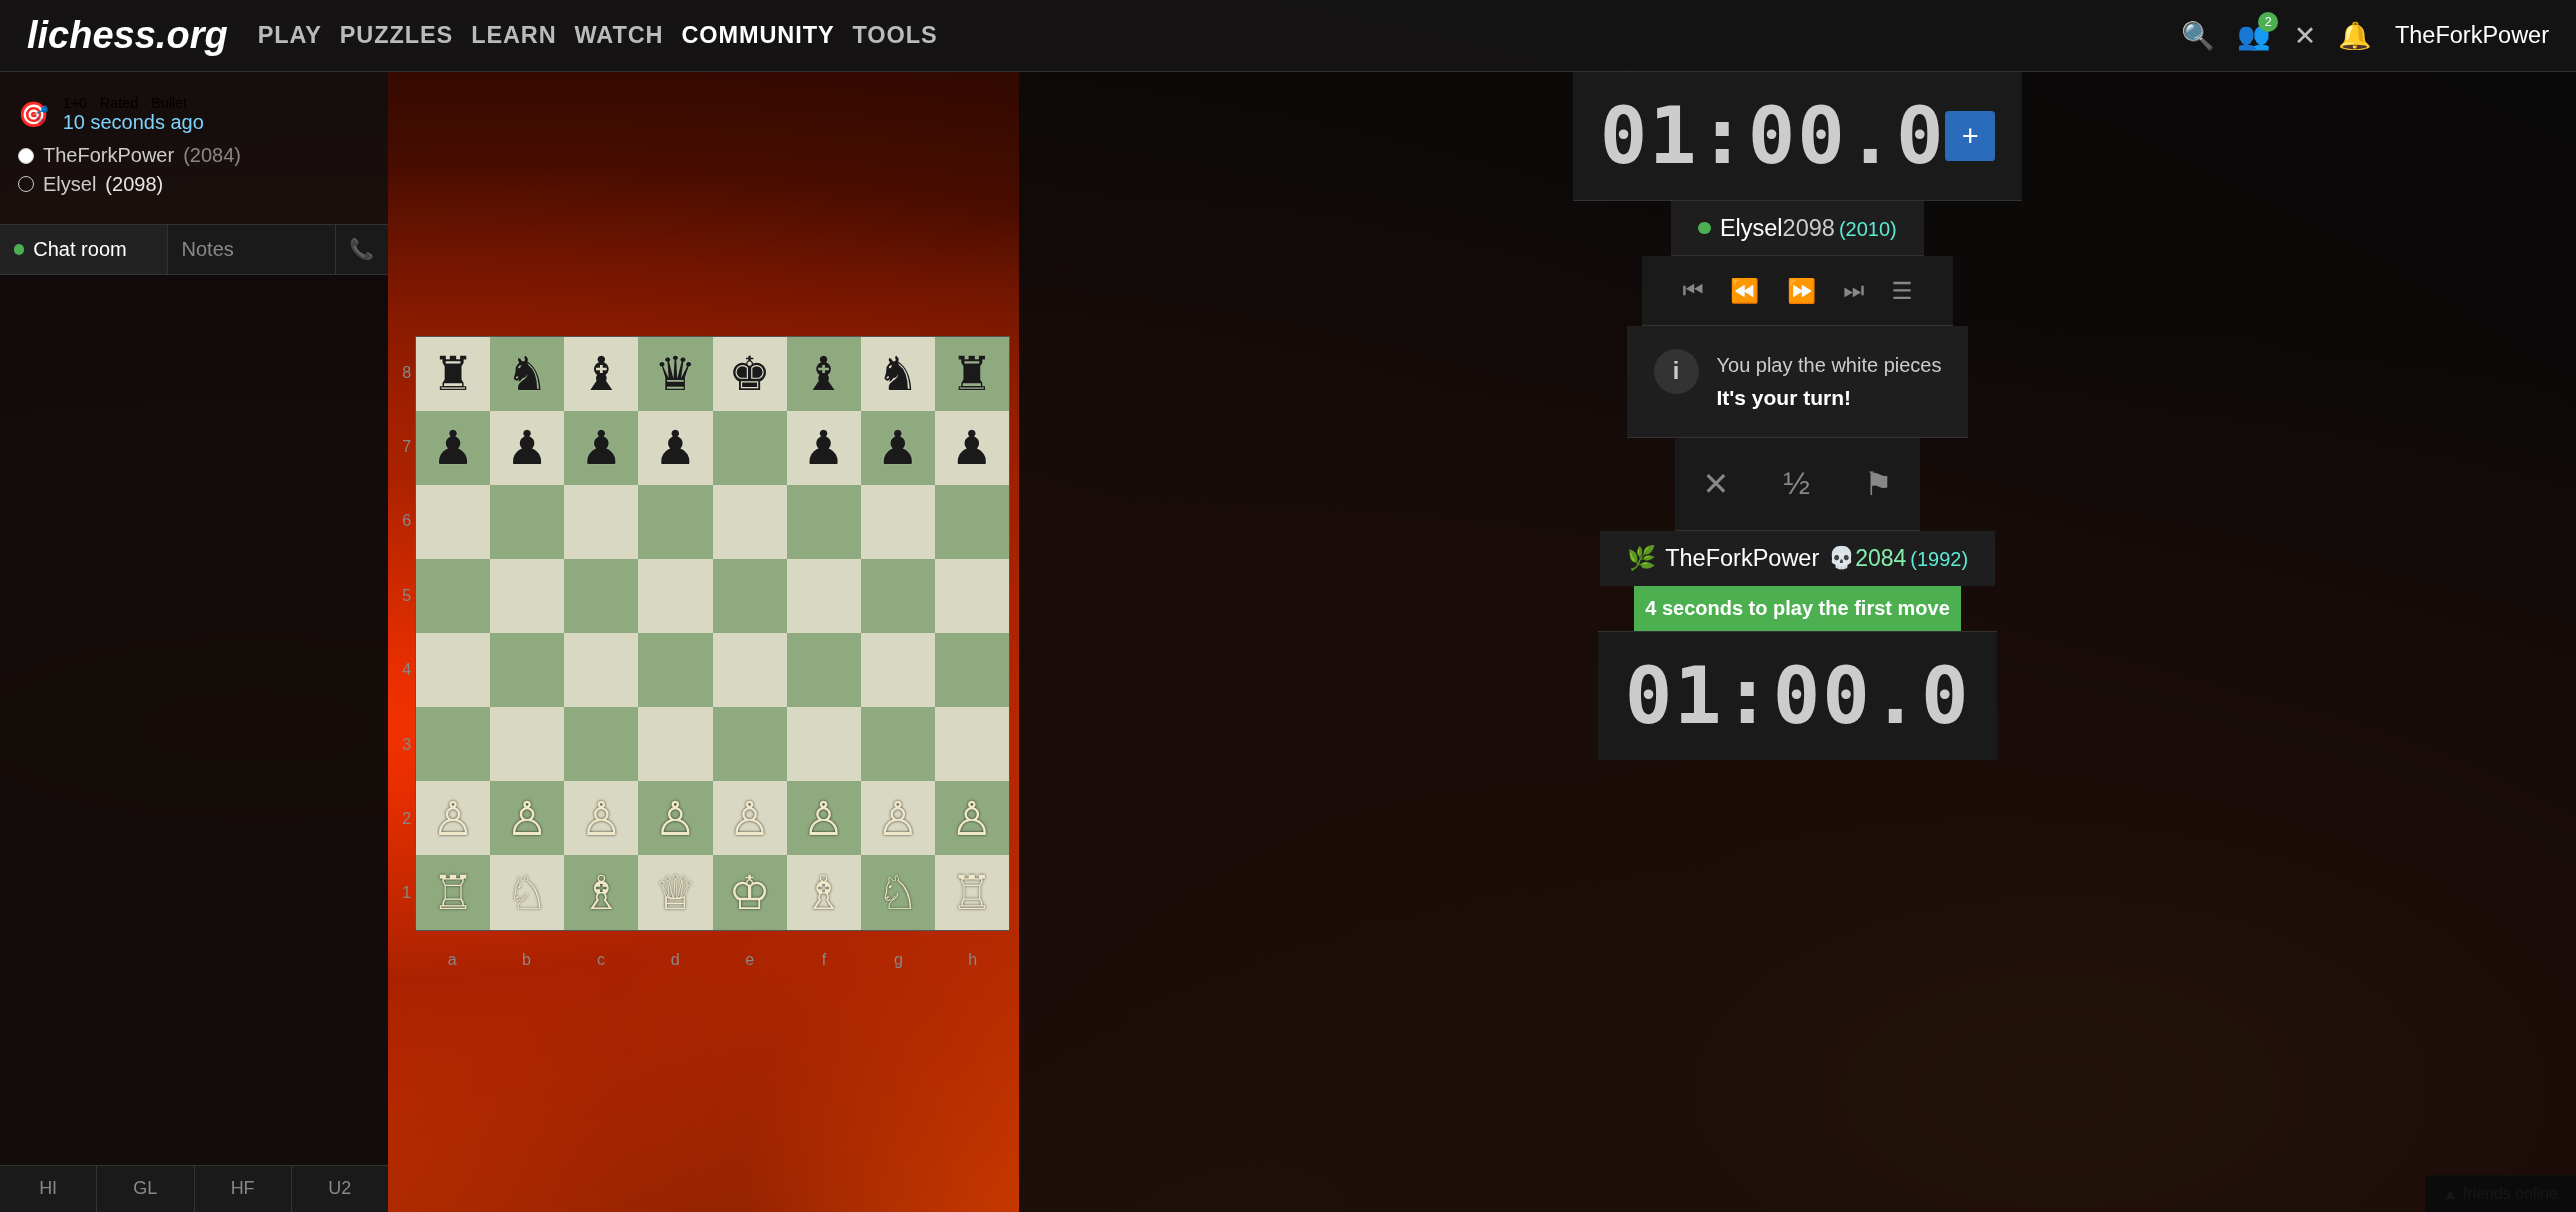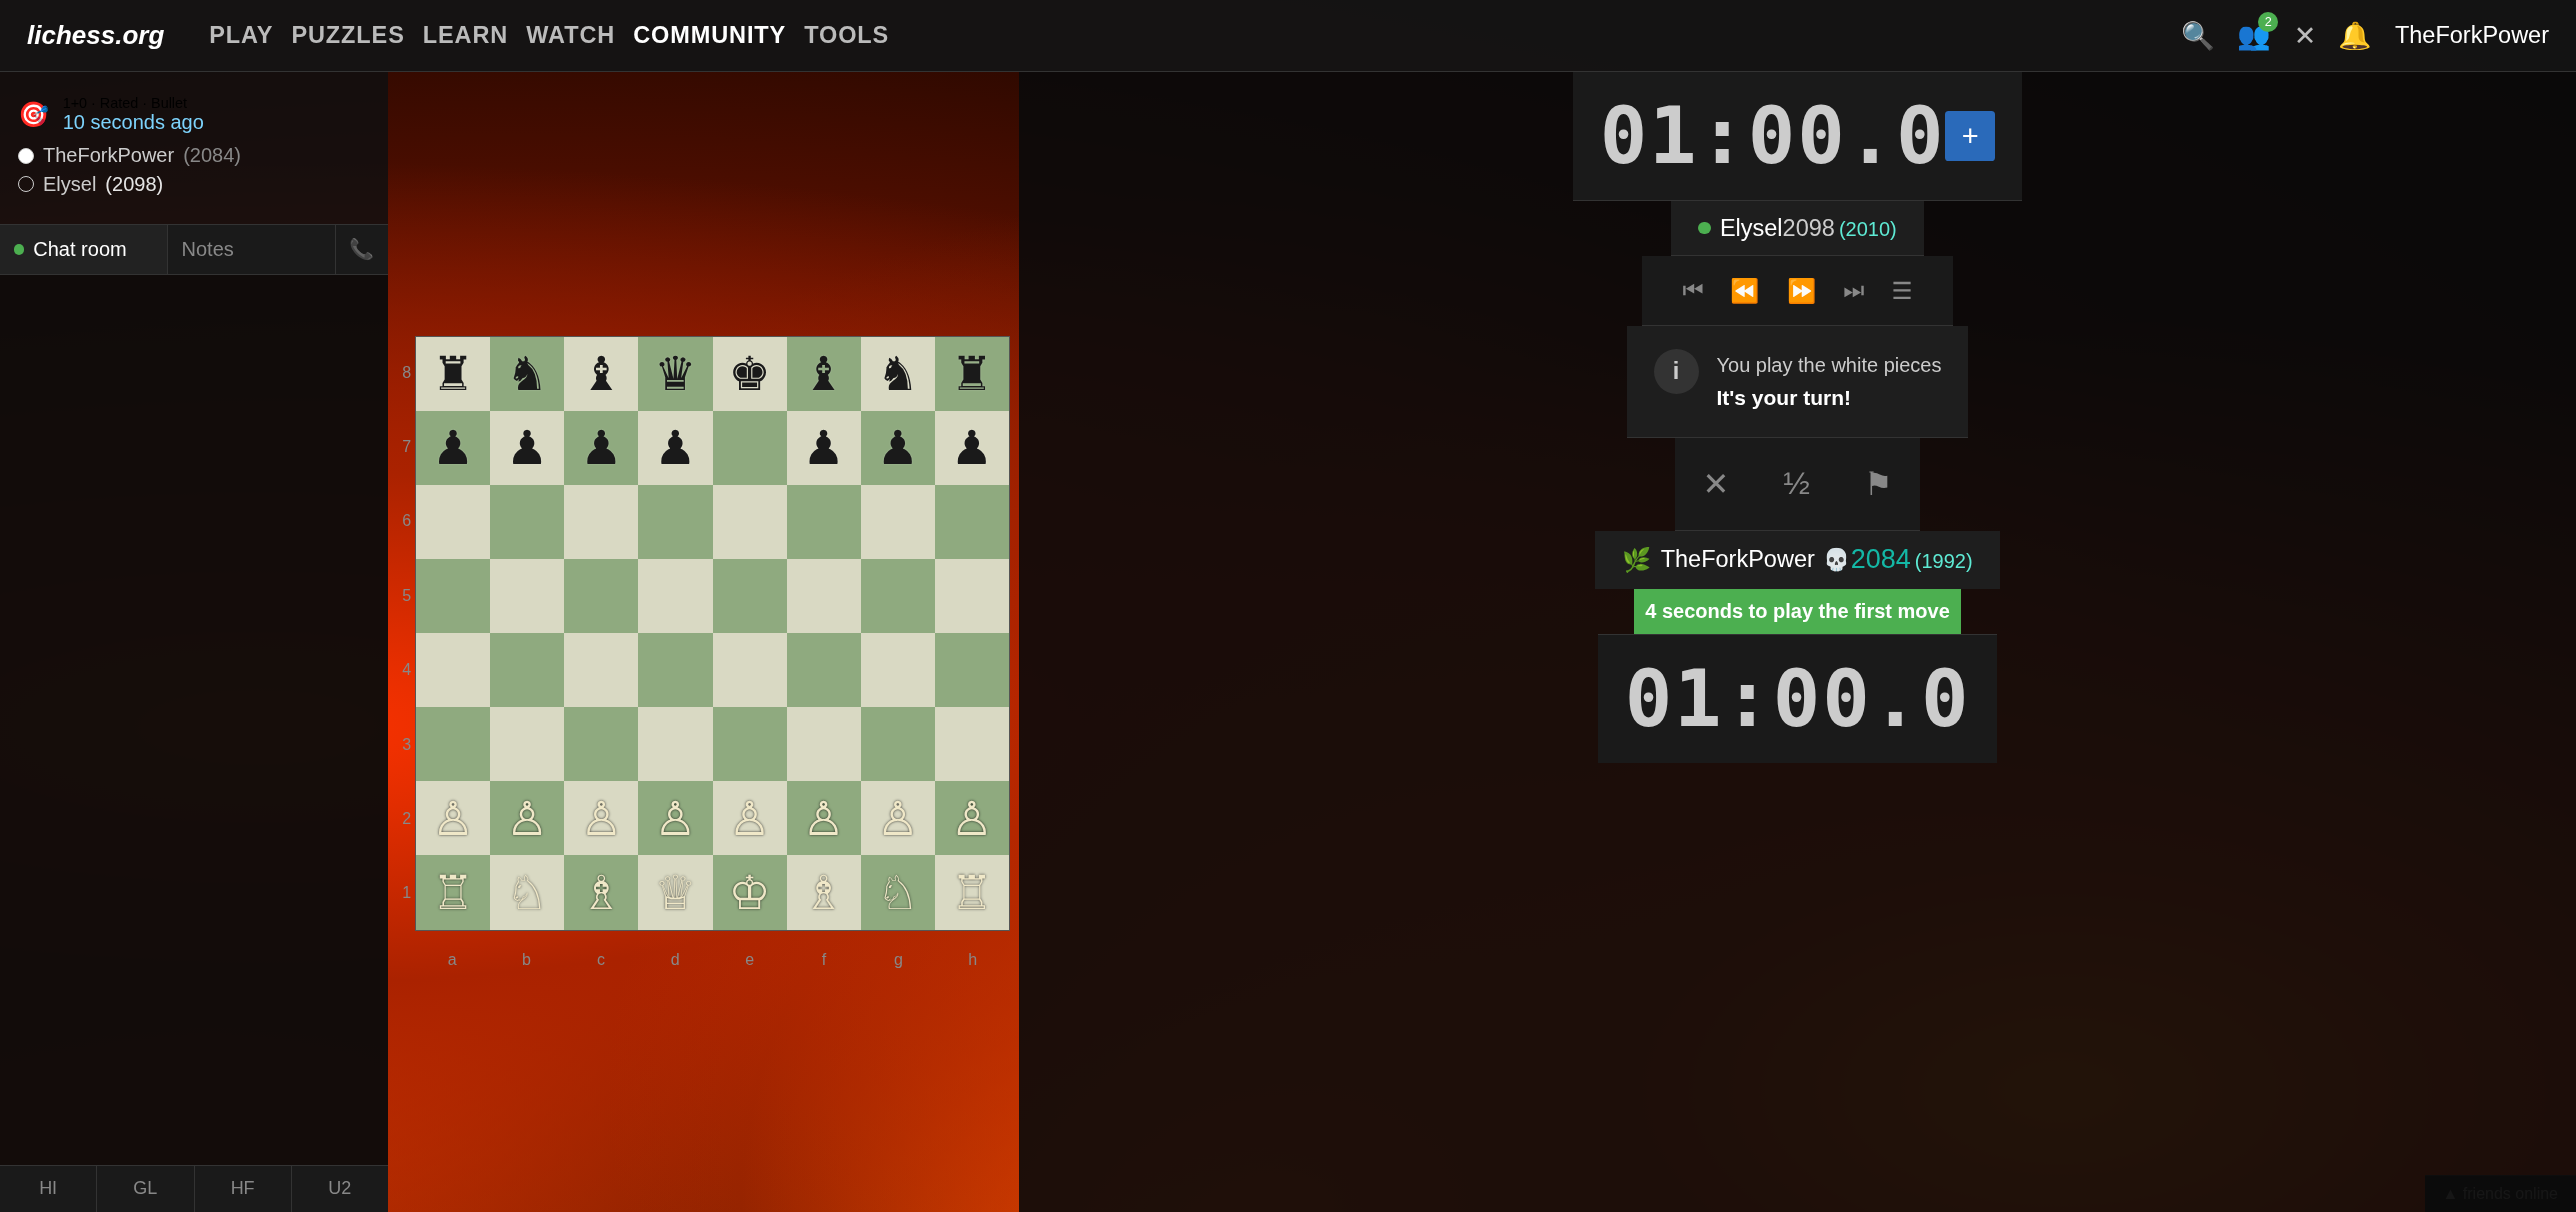--- a/index.html
+++ b/index.html
@@ -37,24 +37,24 @@
       right: 0;
       height: 72px;
       background: rgba(20, 20, 20, 0.95);
       display: flex;
       align-items: center;
       padding: 0 27px;
       z-index: 100;
       border-bottom: 0.9px solid #333;
     }
     .nav-logo {
-      font-size: 26px;
+      font-size: 38px;
       color: #fff;
       font-weight: bold;
-      margin-right: 45px;
+      margin-right: 30px;
       font-style: italic;
     }
     .nav-links {
       display: flex;
       gap: 18px;
       flex: 1;
     }
     .nav-link {
       color: #bbb;
       font-size: 23.5px;
@@ -404,21 +404,21 @@
     }
     .my-name {
       display: flex;
       align-items: center;
       gap: 9px;
       font-size: 23.5px;
       color: #fff;
     }
     .leaf-icon { color: #6aaa2a; font-size: 23.5px; }
     .skull-icon { font-size: 21.6px; }
-    .my-rating { color: #14b8a6; font-size: 27px; }
+    .my-rating { color: #86efac; font-size: 23px; }
 
     .progress-bar {
       background: #4caf50;
       color: #fff;
       font-size: 20px;
       text-align: center;
       padding: 10.8px;
       font-weight: bold;
     }
 

